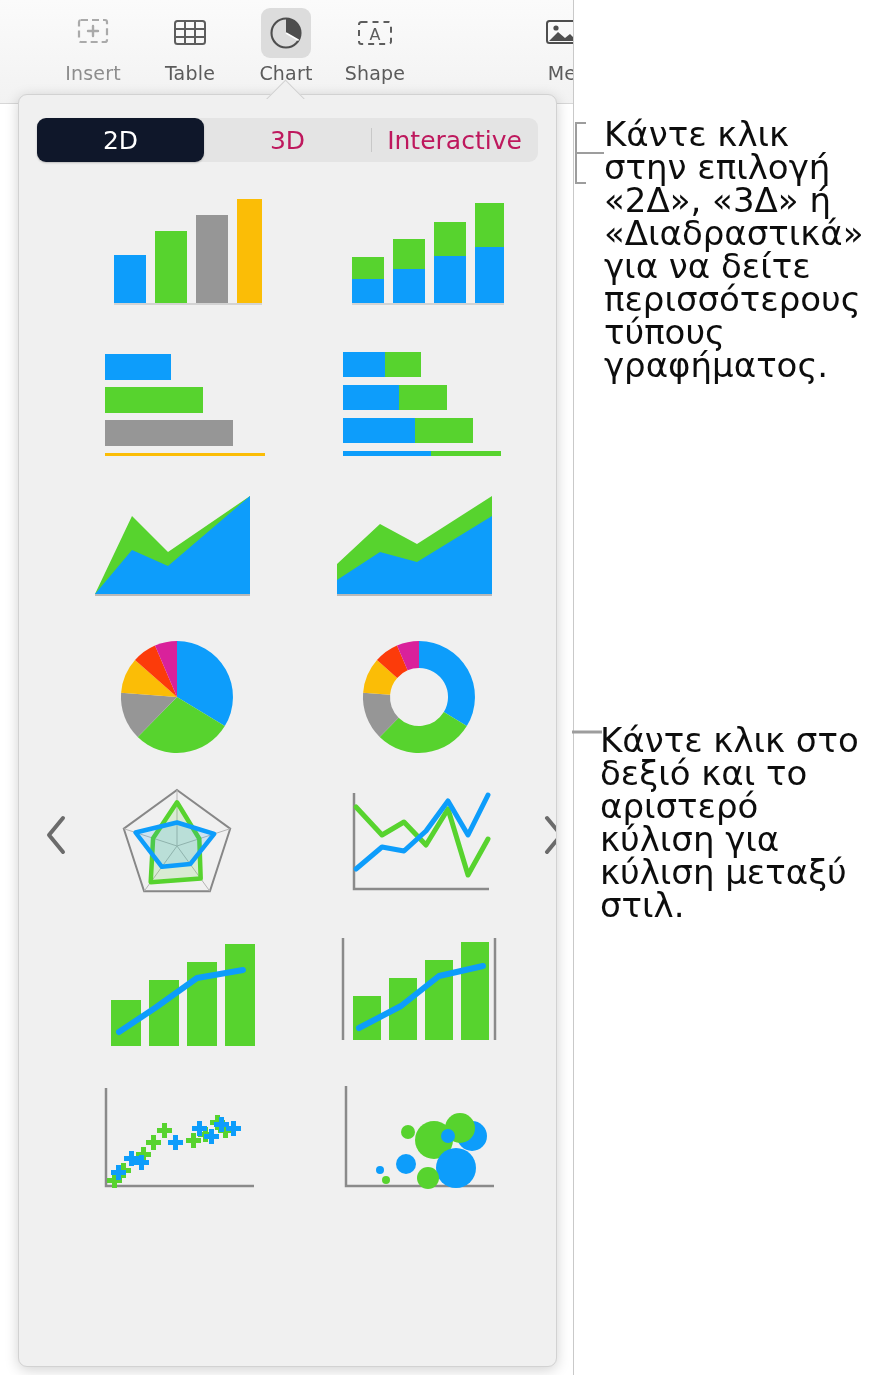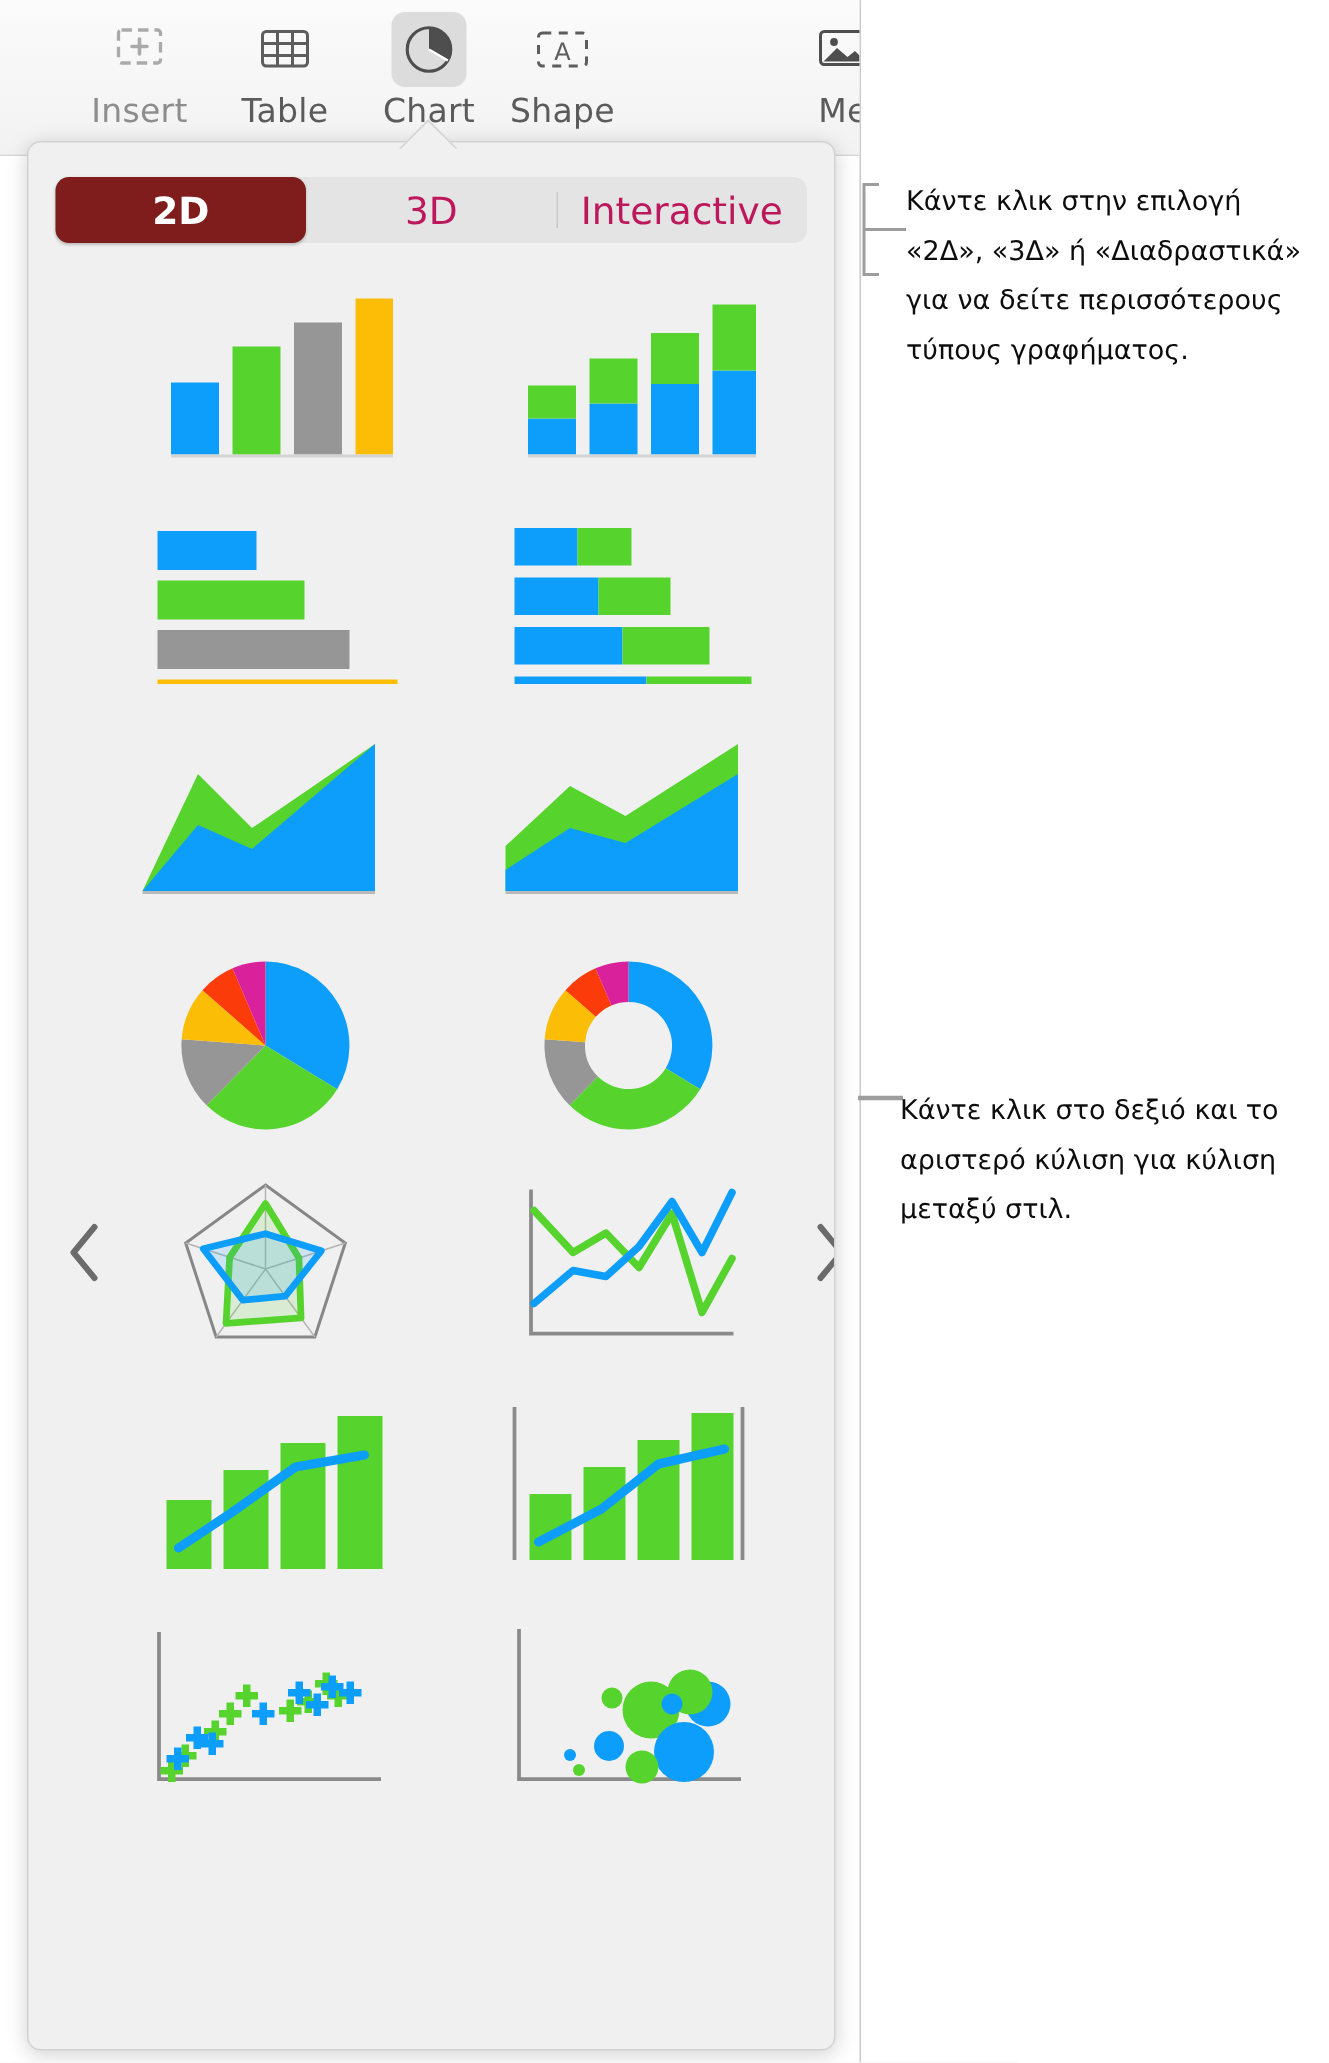--- a/index.html
+++ b/index.html
@@ -28,21 +28,21 @@
   .tb-item{
     position:absolute;top:8px;width:78px;height:88px;
     display:flex;flex-direction:column;align-items:center;
   }
   .tb-icon-wrap{
     width:50px;height:50px;border-radius:9px;
     display:flex;align-items:center;justify-content:center;
   }
   .tb-icon-wrap.active{background:#dcdcdc;}
   .tb-label{
-    margin-top:4px;font-size:22px;color:#5b5b5b;letter-spacing:.2px;
+    margin-top:4px;font-size:19px;color:#5b5b5b;letter-spacing:.2px;
     white-space:nowrap;
   }
   .tb-label.dim{color:#8d8d8d;}
 
   
   #popover{
     position:absolute;left:18px;top:94px;width:537px;height:1271px;
     background:#f0f0f0;
     border:1px solid #d2d2d2;
     border-radius:9px;
@@ -63,23 +63,22 @@
   
   #segmented{
     position:absolute;left:18px;top:23px;width:501px;height:44px;
     background:#e4e4e4;border-radius:9px;display:flex;
   }
   .seg{
     flex:1;display:flex;align-items:center;justify-content:center;
     font-size:25px;color:#be185d;position:relative;
   }
   .seg.selected{
-    background:#7f1d1d;color:#ffffff;border-radius:9px;
+    background:#0f172a;color:#ffffff;border-radius:9px;
     box-shadow:0 1px 2px rgba(0,0,0,.22);
-    font-weight:bold;
   }
   .seg-div{
     position:absolute;left:0;top:10px;width:1px;height:24px;background:#c8c8c8;
   }
 
   
   #grid{
     position:absolute;left:0;top:88px;width:537px;height:1100px;
   }
   .cell{
@@ -93,21 +92,21 @@
   .nav-arrow{
     position:absolute;top:706px;width:52px;height:68px;
     display:flex;align-items:center;justify-content:center;cursor:pointer;
   }
   #arrow-left{left:12px;}
   #arrow-right{left:508px;}
 
   
   .callout{
     position:absolute;
-    font-size:18px;line-height:33px;color:#0d0d0d;
+    font-size:34px;line-height:33px;color:#0d0d0d;
     font-family:"DejaVu Sans","Liberation Sans",sans-serif;
   }
   #callout-1{left:604px;top:118px;width:278px;}
   #callout-2{left:600px;top:724px;width:282px;}
 
   .leader{position:absolute;}
   #leader-1{left:574px;top:122px;width:32px;height:62px;}
   #leader-2{left:572px;top:730px;width:30px;height:4px;}
 </style>
 </head>

